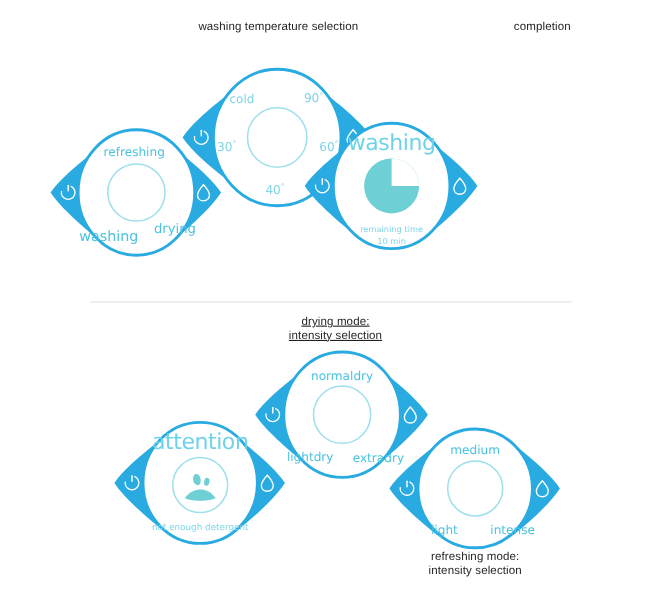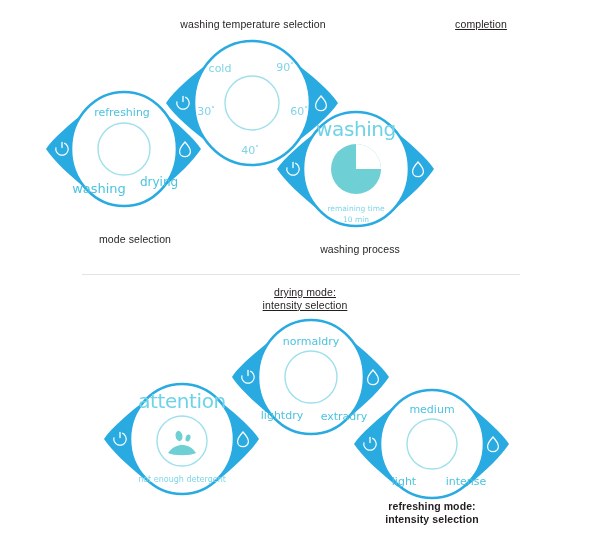--- a/index.html
+++ b/index.html
@@ -83,23 +83,23 @@
     baseline-shift: super;
   }
 </style>
 </head>
 <body>
 
 <div id="stage">
 
   <div class="caption" style="left:148px; top:18px; width:210px;">washing temperature selection</div>
 
-  <div class="caption" style="left:406px; top:18px; width:150px;text-decoration:underline;">completion</div>
-
-  <div class="panel" style="left:152px; top:27px;">
+  <div class="caption" style="left:418px; top:18px; width:150px;">completion</div>
+
+  <div class="panel" style="left:152px; top:49px;">
     <svg width="200" height="160" viewBox="0 0 200 160">
 
       <path d="M62 32 C40 48, 22 64, 14 76 C22 88, 40 104, 62 120 C50 98, 50 54, 62 32 Z" fill="#29abe2"></path>
 
       <path d="M138 32 C160 48, 178 64, 186 76 C178 88, 160 104, 138 120 C150 98, 150 54, 138 32 Z" fill="#29abe2"></path>
 
       <ellipse cx="100" cy="76" rx="58" ry="62" fill="#ffffff" stroke="#29abe2" stroke-width="2.6"></ellipse>
 
       <circle cx="100" cy="76" r="27" fill="#ffffff" stroke="#9fe0ec" stroke-width="1.4"></circle>
 
@@ -126,42 +126,41 @@
         <tspan class="dial-temp">60</tspan><tspan class="dial-temp deg">°</tspan>
       </text>
 
       <text x="98" y="127">
         <tspan class="dial-temp">40</tspan><tspan class="dial-temp deg">°</tspan>
       </text>
     </svg>
   </div>
 
 
-  <div class="panel" style="left:34px; top:86px;">
+  <div class="panel" style="left:34px; top:112px;">
     <svg width="178" height="140" viewBox="0 0 178 140">
       <path d="M56 22 C36 38, 19 52, 12 63 C19 74, 36 90, 56 106 C45 86, 45 42, 56 22 Z" fill="#29abe2"></path>
       <path d="M124 22 C144 38, 160 52, 167 63 C160 74, 144 90, 124 106 C135 86, 135 42, 124 22 Z" fill="#29abe2"></path>
       <ellipse cx="90" cy="63" rx="53" ry="57" fill="#ffffff" stroke="#29abe2" stroke-width="2.6"></ellipse>
       <circle cx="90" cy="63" r="26" fill="#ffffff" stroke="#9fe0ec" stroke-width="1.4"></circle>
 
       <g transform="translate(28,63)">
         <circle cx="0" cy="0" r="6.2" fill="none" stroke="#ffffff" stroke-width="1.2" stroke-dasharray="28 12" transform="rotate(-70)"></circle>
         <line x1="0" y1="-6.5" x2="0" y2="-1.5" stroke="#ffffff" stroke-width="1.3" stroke-linecap="round"></line>
       </g>
       <g transform="translate(151,63)">
         <path d="M0 -7 C4.2 -2.4, 5.4 0.4, 5.4 2.4 C5.4 5.6, 3 7.6, 0 7.6 C-3 7.6, -5.4 5.6, -5.4 2.4 C-5.4 0.4, -4.2 -2.4, 0 -7 Z" fill="none" stroke="#ffffff" stroke-width="1.25"></path>
       </g>
 
       <text class="dial-label strong" x="88" y="30" style="font-size:11px;">refreshing</text>
       <text class="dial-label strong" x="65" y="107" style="font-size:13px;">washing</text>
       <text class="dial-label strong" x="125" y="100" style="font-size:12px;">drying</text>
     </svg>
   </div>
 
-  <div class="caption" style="left:60px; top:233px; width:150px;">mode selection</div>
 
   <div class="panel" style="left:265px; top:106px;">
     <svg width="180" height="140" viewBox="0 0 180 140">
       <path d="M56 22 C36 38, 19 52, 12 63 C19 74, 36 90, 56 106 C45 86, 45 42, 56 22 Z" fill="#29abe2"></path>
       <path d="M126 22 C146 38, 162 52, 169 63 C162 74, 146 90, 126 106 C137 86, 137 42, 126 22 Z" fill="#29abe2"></path>
       <ellipse cx="91" cy="63" rx="53" ry="57" fill="#ffffff" stroke="#29abe2" stroke-width="2.6"></ellipse>
 
       <g transform="translate(28,63)">
         <circle cx="0" cy="0" r="6.2" fill="none" stroke="#ffffff" stroke-width="1.2" stroke-dasharray="28 12" transform="rotate(-70)"></circle>
         <line x1="0" y1="-6.5" x2="0" y2="-1.5" stroke="#ffffff" stroke-width="1.3" stroke-linecap="round"></line>
@@ -175,21 +174,20 @@
       <g>
         <circle cx="91" cy="63" r="25" fill="#6ecfd4"></circle>
         <path d="M91 63 L91 38 A25 25 0 0 1 116 63 Z" fill="#ffffff"></path>
       </g>
 
       <text class="dial-sub" x="91" y="105">remaining time</text>
       <text class="dial-sub" x="91" y="116">10 min</text>
     </svg>
   </div>
 
-  <div class="caption" style="left:285px; top:243px; width:150px;">washing process</div>
 
   <div class="divider" style="left:82px; top:274px; width:438px;"></div>
 
   <div class="caption" style="left:230px; top:286px; width:150px;text-decoration:underline;">drying mode:
 intensity selection</div>
 
   <div class="panel" style="left:92px; top:378px;">
     <svg width="180" height="135" viewBox="0 0 180 135">
       <path d="M56 20 C36 36, 19 50, 12 61 C19 72, 36 88, 56 104 C45 84, 45 40, 56 20 Z" fill="#29abe2"></path>
       <path d="M124 20 C144 36, 160 50, 167 61 C160 72, 144 88, 124 104 C135 84, 135 40, 124 20 Z" fill="#29abe2"></path>
@@ -252,16 +250,16 @@
       <g transform="translate(151,59)">
         <path d="M0 -7 C4.2 -2.4, 5.4 0.4, 5.4 2.4 C5.4 5.6, 3 7.6, 0 7.6 C-3 7.6, -5.4 5.6, -5.4 2.4 C-5.4 0.4, -4.2 -2.4, 0 -7 Z" fill="none" stroke="#ffffff" stroke-width="1.25"></path>
       </g>
 
       <text class="dial-label strong" x="90" y="28" style="font-size:11px;">medium</text>
       <text class="dial-label strong" x="62" y="100" style="font-size:11px;">light</text>
       <text class="dial-label strong" x="124" y="100" style="font-size:11px;">intense</text>
     </svg>
   </div>
 
-  <div class="caption" style="left:357px; top:500px; width:150px;font-weight:bold;">refreshing mode:
+  <div class="caption" style="left:357px; top:500px; width:150px;">refreshing mode:
 intensity selection</div>
 
 </div>
 
 </body></html>

